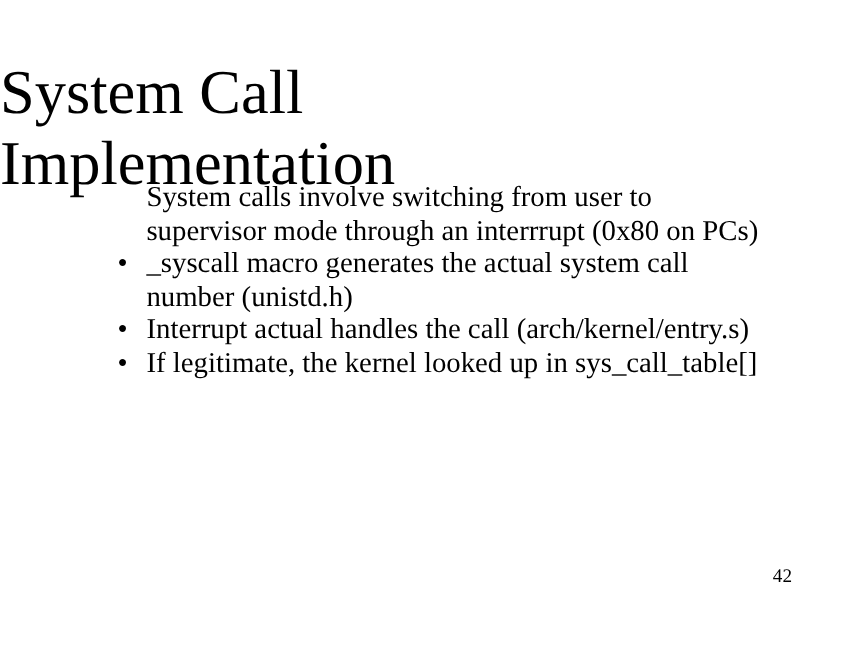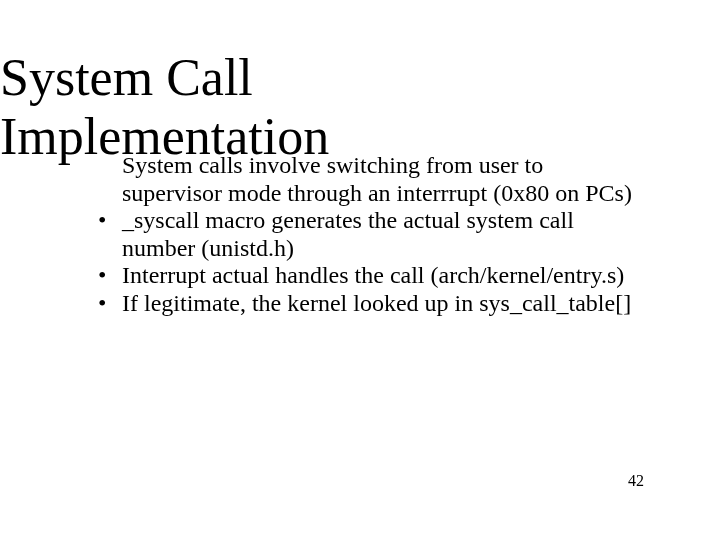--- a/index.html
+++ b/index.html
@@ -43,21 +43,21 @@
   .bullet-col {
     width: 24px;
     flex: 0 0 24px;
     text-align: left;
   }
   .text-col {
     flex: 1 1 auto;
   }
   .pagenum {
     position: absolute;
-    right: 76px;
+    right: 60px;
     bottom: 50px;
     font-size: 16px;
   }
 </style>
 </head>
 <body>
 
 <div class="slide">
 
   <div class="title">System Call Implementation</div>

